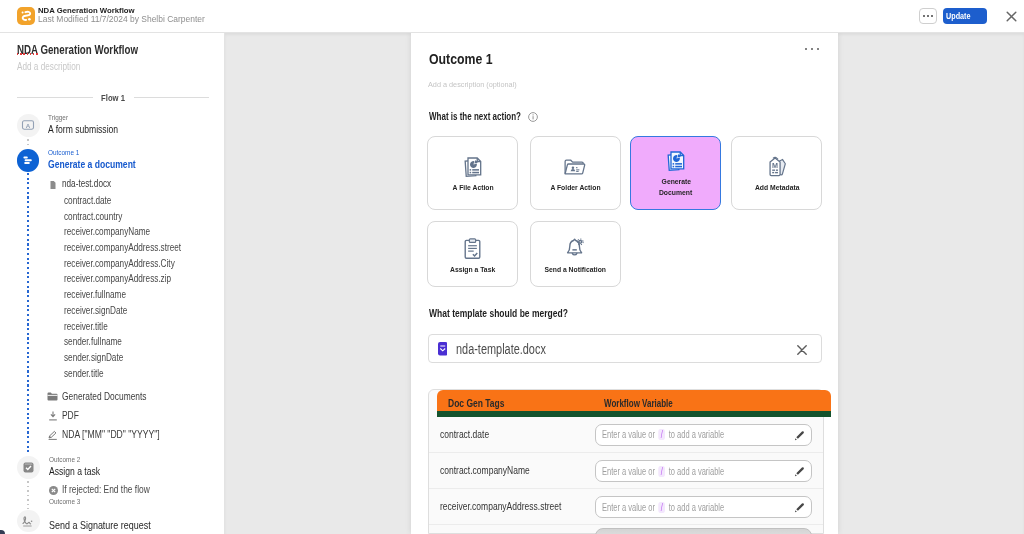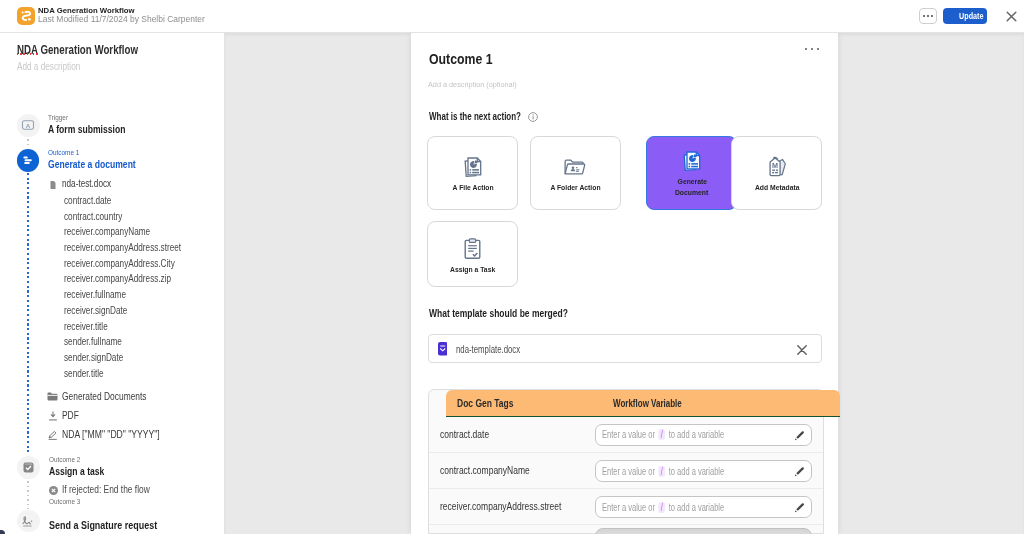--- a/index.html
+++ b/index.html
@@ -6,60 +6,60 @@
 html,body { width:1024px; height:534px; overflow:hidden; font-family:"Liberation Sans", sans-serif; background:#e9e9e9; }
 .abs { position:absolute; }
 .cx { display:inline-block; transform-origin:0 50%; white-space:nowrap; }
 
 #topbar { position:absolute; left:0; top:0; width:1024px; height:33px; background:#fff; border-bottom:1px solid #e3e3e3; z-index:30; }
 #logo { position:absolute; left:16.5px; top:7px; width:18px; height:18px; border-radius:5px; background:#f2a32b; }
 #tb-t1 { position:absolute; left:38px; top:5.5px; font-size:8px; line-height:10px; font-weight:bold; color:#222; }
 #tb-t2 { position:absolute; left:38px; top:14px; font-size:9px; line-height:10px; color:#8e8e8e; }
 #tb-more { position:absolute; left:919px; top:8px; width:18px; height:15.5px; border:1px solid #cfcfcf; border-radius:4px; display:flex; align-items:center; justify-content:center; gap:2px; }
 #tb-more i { width:2px; height:2px; border-radius:50%; background:#444; display:block; }
-#tb-update { position:absolute; left:942.5px; top:8px; width:44px; height:15.5px; border-radius:4px; background:#1d5ecd; color:#fff; font-size:9px; font-weight:bold; display:flex; align-items:center; justify-content:flex-end; }
+#tb-update { position:absolute; left:942.5px; top:8px; width:44px; height:15.5px; border-radius:4px; background:#1d5ecd; color:#fff; font-size:9px; font-weight:bold; display:flex; align-items:center; justify-content:flex-start; }
 
 #canvas { position:absolute; left:225px; top:33px; width:799px; height:501px; background:#e9e9e9; box-shadow:inset 0 2px 3px rgba(0,0,0,0.05); }
 
 #sidebar { position:absolute; left:0; top:33px; width:225px; height:501px; background:#fff; border-right:1px solid #e3e3e3; z-index:5; }
 #sidebar .t { position:absolute; white-space:nowrap; }
 #sb-title { left:17px; top:8.5px; font-size:13.5px; line-height:16px; font-weight:bold; color:#2e2e2e; }
 #sb-desc { left:17px; top:26.5px; font-size:10.5px; line-height:13px; color:#c8c8c8; }
 #sb-flow { position:absolute; left:17px; top:57px; width:192px; height:15px; display:flex; align-items:center; }
 #sb-flow .ln { flex:1; height:1px; background:#dcdcdc; }
 #sb-flow .tx { padding:0 6.5px; font-size:9px; font-weight:bold; color:#4a4a4a; }
 .circle { position:absolute; border-radius:50%; display:flex; align-items:center; justify-content:center; }
 .lab1 { font-size:8px; line-height:10px; color:#6f6f6f; }
 .lab1b { font-size:8px; line-height:10px; color:#1b5fd0; }
-.lab2 { font-size:11px; line-height:13px; font-weight:bold; color:#1f1f1f; }
+.lab2 { font-size:11px; line-height:13px; font-weight:normal; color:#1f1f1f; }
 .lab2b { font-size:11px; line-height:13px; font-weight:bold; color:#1659cd; }
 
 .dotblue { position:absolute; left:26.6px; width:2.6px; background-image:repeating-linear-gradient(to bottom,#2767d2 0 2.1px,transparent 2.1px 4.7px); }
 .dotgray { position:absolute; left:27px; width:1.7px; background-image:repeating-linear-gradient(to bottom,#c6c6c6 0 1.6px,transparent 1.6px 4.5px); }
 .fitem { font-size:10.5px; line-height:13px; color:#3a3a3a; }
 #fields { position:absolute; left:64px; top:159.8px; font-size:10px; color:#474747; line-height:15.72px; white-space:nowrap; transform:scaleX(0.82); transform-origin:0 0; }
 
 #panel { position:absolute; left:411px; top:33px; width:427px; height:501px; background:#fff; box-shadow:0 0 6px rgba(0,0,0,0.10); z-index:4; }
 #p-title { position:absolute; left:17.9px; top:17px; font-size:15px; line-height:18px; font-weight:bold; color:#1f1f1f; }
 #p-more { position:absolute; left:394px; top:14.7px; display:flex; gap:3.4px; }
 #p-more i { width:2.4px; height:2.4px; border-radius:50%; background:#5a5a5a; display:block; }
 #p-desc { position:absolute; left:17.3px; top:47px; font-size:8px; line-height:9px; color:#c4c4c4; }
 #p-q1 { position:absolute; left:17.8px; top:78px; font-size:10px; line-height:12px; font-weight:bold; color:#1f1f1f; }
 #p-q1 svg { position:absolute; left:99px; top:1px; }
 .card { position:absolute; width:91px; border:1px solid #d8d8d8; border-radius:8px; background:#fff; }
-.card.sel { border:1.7px solid #3579e0; background:#8b5cf6;margin-left:16px; }
+.card.sel { border:1.7px solid #3579e0; background:#f0abfc; }
 .card .ic { position:absolute; left:0; width:100%; display:flex; justify-content:center; }
 .card .lb { position:absolute; left:0; width:100%; text-align:center; font-size:8px; font-weight:600; color:#252525; line-height:10.8px; }
 .card .lb span { display:inline-block; transform:scaleX(0.85); transform-origin:50% 50%; white-space:nowrap; }
 #p-q2 { position:absolute; left:17.8px; top:275.2px; font-size:10px; line-height:12px; font-weight:bold; color:#1f1f1f; }
 #tpl { position:absolute; left:17px; top:300.5px; width:394px; height:29px; border:1px solid #dcdcdc; border-radius:4px; background:#fff; }
-#tpl .nm { position:absolute; left:27px; top:8px; font-size:10px; line-height:13px; color:#4c4c4c; }
+#tpl .nm { position:absolute; left:27px; top:8px; font-size:14px; line-height:13px; color:#4c4c4c; }
 
 #tbl { position:absolute; left:17px; top:356px; width:396px; height:145px; border:1px solid #dedede; border-radius:6px 6px 0 0; background:#fafafa; }
-#tbl .hd { position:absolute; left:17px; top:0; width:100%; height:27px; background:#fdba74; border-bottom:1px solid #14532d; border-radius:6px 6px 0 0; }
+#tbl .hd { position:absolute; left:8px; top:0; width:100%; height:27px; background:#f97316; border-bottom:6px solid #14532d; border-radius:6px 6px 0 0; }
 #tbl .hd b { position:absolute; top:7.5px; font-size:10px; line-height:12px; color:#2a2a2a; }
 .trow { position:absolute; left:0; width:100%; height:36.1px; border-bottom:1px solid #ececec; }
 .trow .tag { position:absolute; left:10.5px; top:11.5px; font-size:10px; line-height:12px; color:#333; }
 .tinput { position:absolute; left:166px; top:6.7px; width:217px; height:22.6px; border:1px solid #c5c5c5; border-radius:7px; background:#fff; display:flex; align-items:center; padding-left:6px; }
 .tinput .ph { font-size:10px; color:#9e9e9e; white-space:nowrap; display:inline-block; transform:scaleX(0.75); transform-origin:0 50%; }
 .tinput .sl { color:#bb5cf0; background:#f3e7fd; border-radius:3px; padding:0 3px; margin:0 2px; }
 .tinput svg { position:absolute; right:5.5px; top:4.5px; }
 svg { display:block; }
 </style>
 </head>
@@ -86,20 +86,25 @@
     </div>
   <svg style="position:absolute;left:1006px;top:11px" width="11" height="11" viewBox="0 0 11 11">
     <path d="M1.2 1.2 L 9.8 9.8 M9.8 1.2 L 1.2 9.8" stroke="#666" stroke-width="1.5" stroke-linecap="round"></path>
   </svg>
 </div>
 
 <div id="sidebar">
   <div class="t" id="sb-title"><span class="cx" style="transform:scaleX(.72)">NDA Generation Workflow</span></div>
   <div class="abs" style="left:17px; top:20px; width:21px; height:2px; background-image:repeating-linear-gradient(to right,#e23b3b 0 1.5px,transparent 1.5px 3.2px);"></div>
   <div class="t" id="sb-desc"><span class="cx" style="transform:scaleX(.78)">Add a description</span></div>
+  <div id="sb-flow">
+      <div class="ln"></div>
+      <div class="tx"><span class="cx" style="transform:scaleX(.85);transform-origin:50% 50%">Flow 1</span></div>
+      <div class="ln"></div>
+    </div>
 
   <div class="circle" style="left:16.5px; top:80.5px; width:23px; height:23px; background:#f3f3f3;">
     <svg width="14" height="12" viewBox="0 0 14 12">
       <rect x="1.5" y="1.8" width="11" height="8.4" rx="1.6" fill="none" stroke="#93a1b5" stroke-width="1.1"></rect>
       <text x="7" y="8.5" font-size="6.2" font-weight="bold" fill="#93a1b5" text-anchor="middle" font-family="Liberation Sans">A</text>
     </svg>
   </div>
   <div class="t lab1" style="left:48px; top:80px;"><span class="cx" style="transform:scaleX(.8)">Trigger</span></div>
   <div class="t lab2" style="left:48px; top:90px;"><span class="cx" style="transform:scaleX(.78)">A form submission</span></div>
 
@@ -258,20 +263,33 @@
       <rect x="2.8" y="3" width="18.4" height="22.5" rx="1.5" fill="#fff" stroke="#64748b" stroke-width="1.75"></rect>
       <rect x="8" y="1" width="8" height="4.6" rx="1.2" fill="#e7ebf1" stroke="#64748b" stroke-width="1.5"></rect>
       <rect x="6.5" y="9" width="11" height="1.5" fill="#64748b"></rect>
       <rect x="6.5" y="12.4" width="11" height="1.5" fill="#64748b"></rect>
       <rect x="6.5" y="15.8" width="7" height="1.5" fill="#64748b"></rect>
       <path d="M12.5 20.6 L14.6 22.7 L18 18.9" fill="none" stroke="#64748b" stroke-width="1.9"></path>
     </svg>
       </div>
     <div class="lb" style="top:43.5px;"><span>Assign a Task</span></div>
   </div>
+  <div class="card" style="left:118.9px; top:187.6px; height:66.5px;">
+    <div class="ic" style="top:15.5px;">
+        <svg width="22" height="21.2" viewBox="0 0 28 27">
+      <path d="M4.6 20.2 C 6.3 18.5 7.4 16.3 7.4 11.9 C 7.4 8 9.5 5.1 12.1 4.4 L 13.5 2.9 L 14.9 4.4 C 17.5 5.1 19.6 8 19.6 11.9 C 19.6 16.3 20.7 18.5 22.4 20.2 Z" fill="#fff" stroke="#64748b" stroke-width="1.8" stroke-linejoin="round"></path>
+      <path d="M10.7 16.4 H16.3" stroke="#64748b" stroke-width="1.9"></path>
+      <path d="M10.4 20.4 A 3.2 3.2 0 0 0 16.6 20.4" fill="none" stroke="#64748b" stroke-width="1.8"></path>
+      <circle cx="20.7" cy="6.2" r="2.7" fill="#64748b"></circle>
+      <circle cx="20.7" cy="6.2" r="3.7" fill="none" stroke="#64748b" stroke-width="1.3" stroke-dasharray="1.5 1.9"></circle>
+      <circle cx="20.7" cy="6.2" r="0.9" fill="#fff"></circle>
+    </svg>
+      </div>
+    <div class="lb" style="top:43.5px;"><span>Send a Notification</span></div>
+  </div>
 
   <div id="p-q2"><span class="cx" style="transform:scaleX(.85)">What template should be merged?</span></div>
 
   <div id="tpl">
     <svg class="abs" style="left:8.5px; top:7.8px" width="9.5" height="13.5" viewBox="0 0 9.5 13.5">
       <rect x="0" y="0" width="9.5" height="13.5" rx="2" fill="#4a2fd3"></rect>
       <path d="M2.3 4 H7.2 M2.3 6.5 L4.7 8.8 L7.2 6.5" stroke="#fff" stroke-width="1.1" fill="none"></path>
     </svg>
     <div class="nm"><span class="cx" style="transform:scaleX(.78)">nda-template.docx</span></div>
     <svg class="abs" style="left:368px; top:10px" width="10" height="10" viewBox="0 0 10 10">

